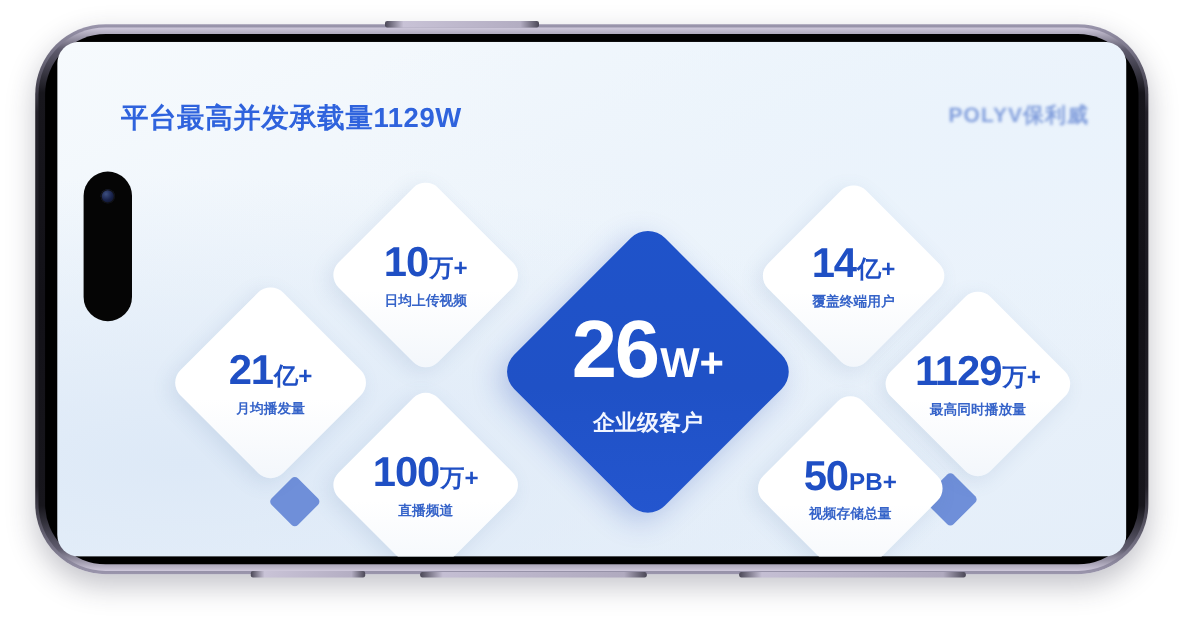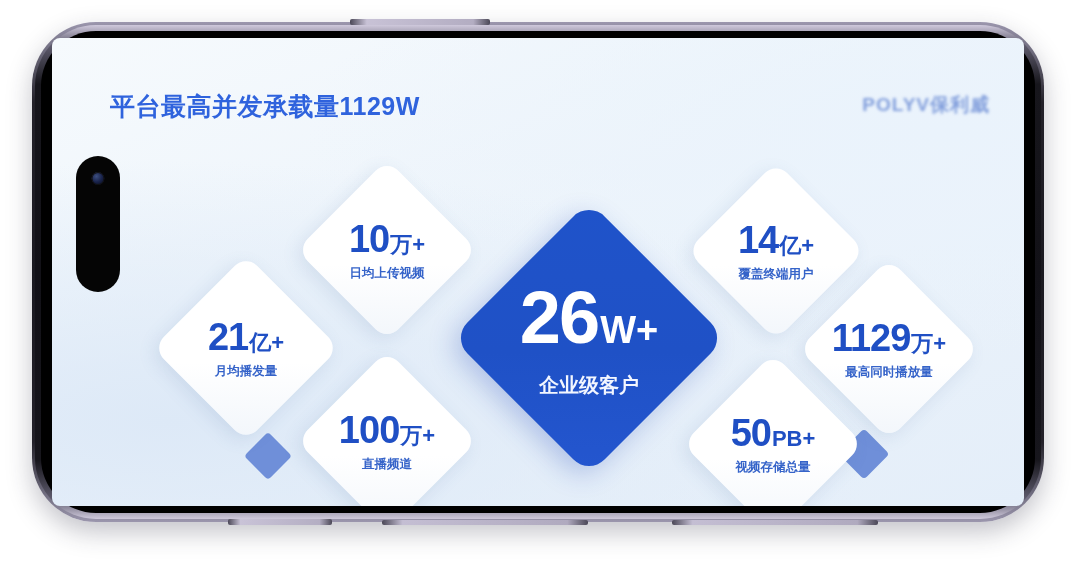--- a/index.html
+++ b/index.html
@@ -19,21 +19,21 @@
   }
   .device-rim{
     position:absolute;inset:3px;border-radius:61px;
     background:linear-gradient(180deg,#cfc9dc 0%,#5f5c6e 4%,#17161c 12%,#121117 50%,#17161c 88%,#5f5c6e 96%,#cfc9dc 100%);
   }
   .device-bezel{
     position:absolute;inset:9px;border-radius:55px;background:#000000;
   }
   .screen{
     position:absolute;left:20px;top:16px;right:20px;bottom:16px;
-    border-radius:8px;overflow:hidden;
+    border-radius:20px;overflow:hidden;
     background:
       radial-gradient(120% 90% at 12% 82%, #dde9f7 0%, rgba(221,233,247,0) 62%),
       radial-gradient(110% 80% at 92% 20%, #eaf3fc 0%, rgba(234,243,252,0) 60%),
       linear-gradient(160deg,#f6fafd 0%,#edf4fb 45%,#e4eef9 100%);
   }
 
   
   .btn-edge{position:absolute;background:linear-gradient(180deg,#b9b3c8,#6e6a7d 35%,#4b4857 65%,#a9a3b9);border-radius:2px;}
   .btn-top-long{top:-3px;left:318px;width:140px;height:6px;
     background:linear-gradient(90deg,#4b4857,#c8c2d6 12%,#b3adc2 88%,#4b4857);}

